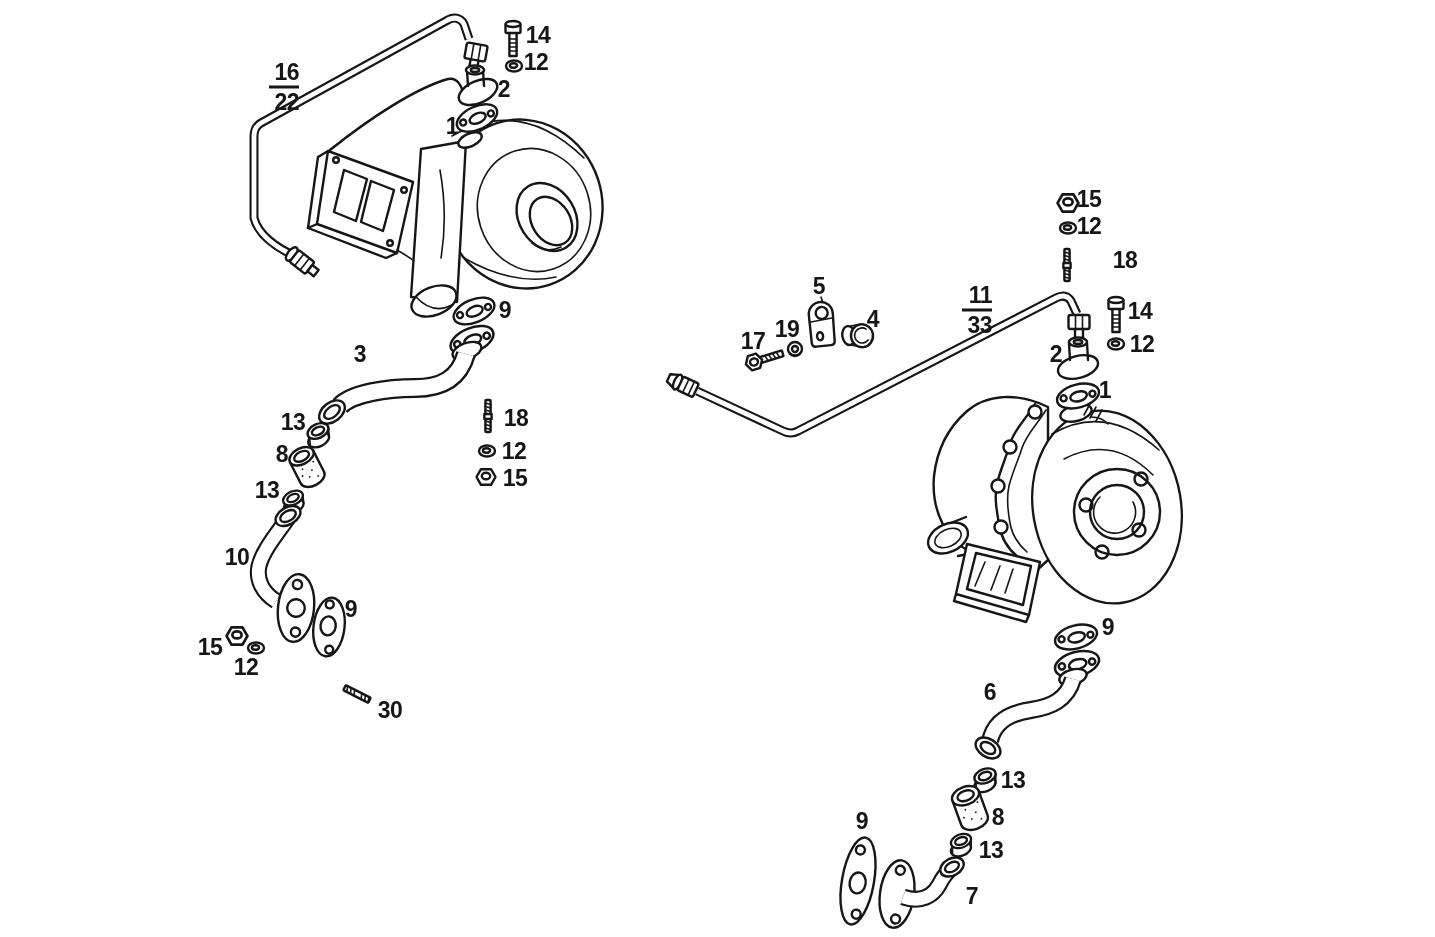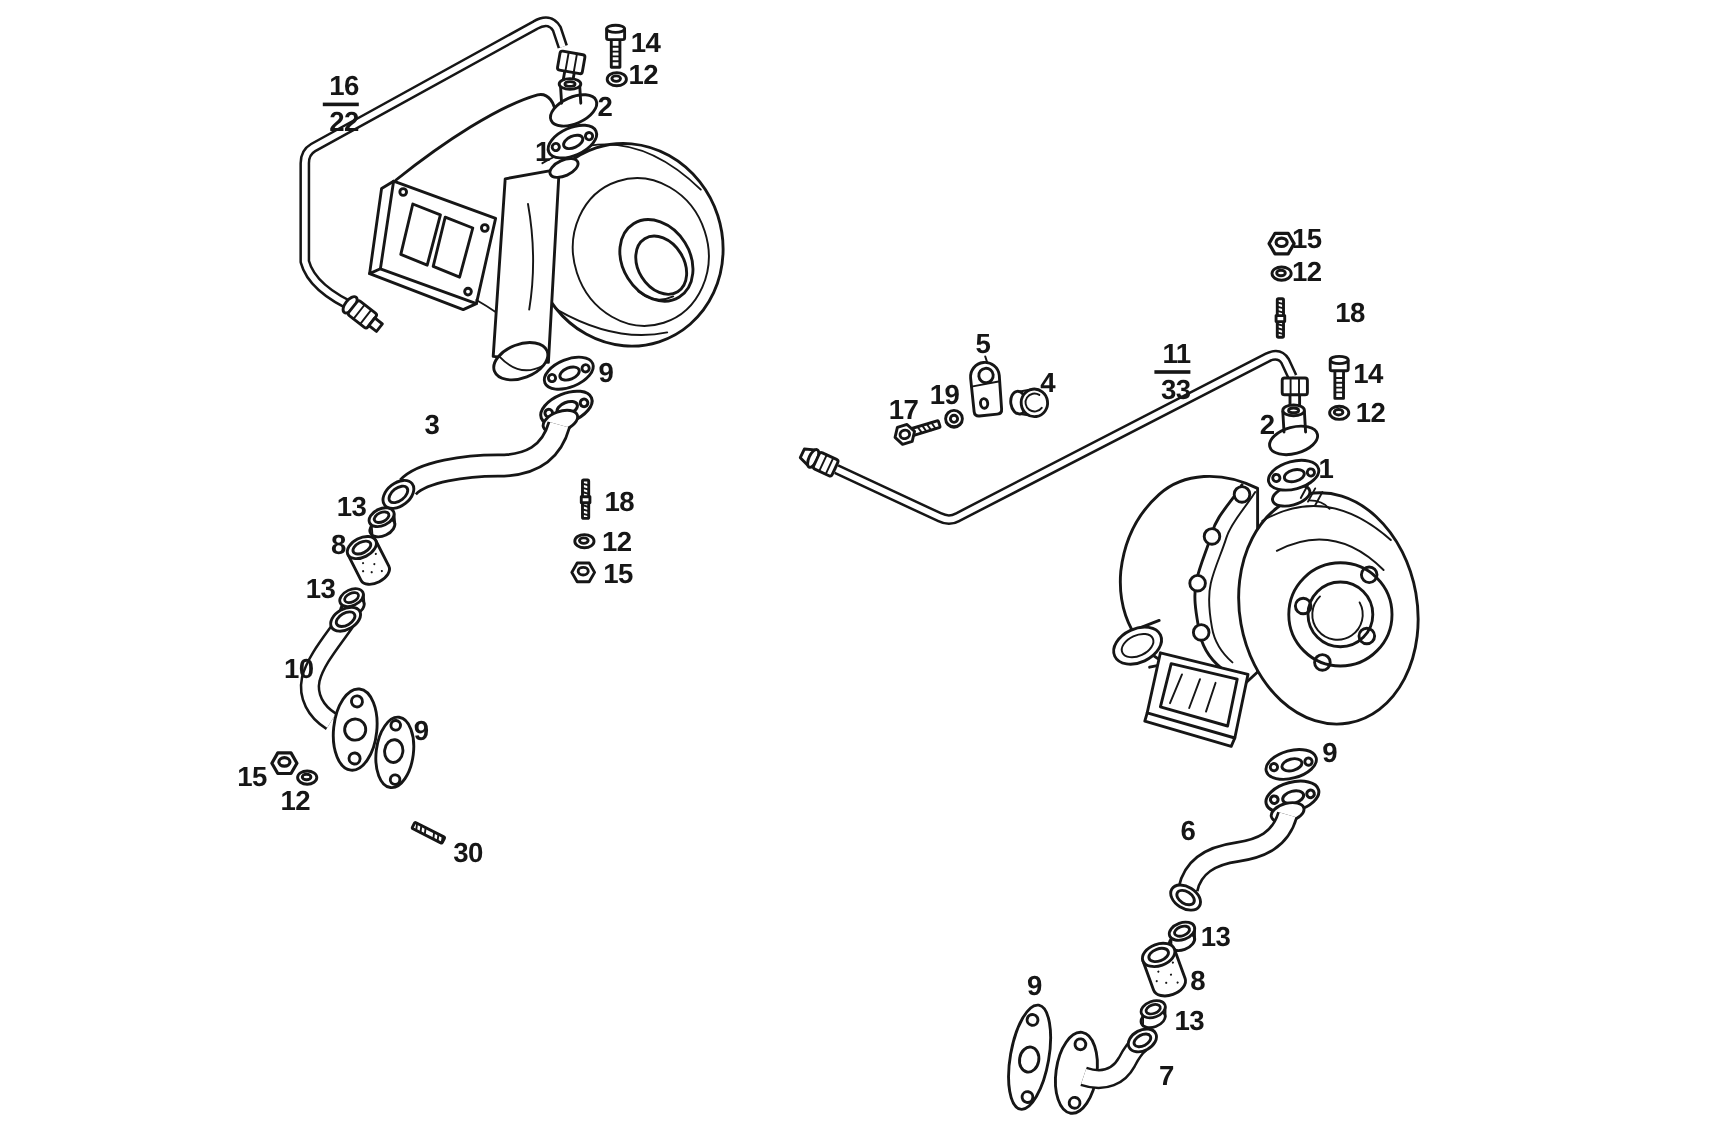--- a/index.html
+++ b/index.html
@@ -306,21 +306,21 @@
       <div class="callout" style="left: 504px; top: 90px;">2</div>
       <div class="callout" style="left: 452px; top: 127px;">1</div>
       <div class="callout" style="left: 505px; top: 311px;">9</div>
       <div class="callout" style="left: 360px; top: 355px;">3</div>
       <div class="callout" style="left: 293px; top: 423px;">13</div>
       <div class="callout" style="left: 282px; top: 455px;">8</div>
       <div class="callout" style="left: 267px; top: 491px;">13</div>
       <div class="callout" style="left: 516px; top: 419px;">18</div>
       <div class="callout" style="left: 514px; top: 452px;">12</div>
       <div class="callout" style="left: 515px; top: 479px;">15</div>
-      <div class="callout" style="left: 249px; top: 558px; text-align: center;">10</div>
+      <div class="callout" style="left: 237px; top: 558px; text-align: center;">10</div>
       <div class="callout" style="left: 210px; top: 648px;">15</div>
       <div class="callout" style="left: 246px; top: 668px;">12</div>
       <div class="callout" style="left: 351px; top: 610px;">9</div>
       <div class="callout" style="left: 390px; top: 711px;">30</div>
       <div class="callout" style="left: 1089px; top: 200px;">15</div>
       <div class="callout" style="left: 1089px; top: 227px;">12</div>
       <div class="callout" style="left: 1089px; top: 261px; margin-left: 36px;">18</div>
       <div class="callout" style="left: 819px; top: 287px;">5</div>
       <div class="callout" style="left: 787px; top: 330px;">19</div>
       <div class="callout" style="left: 753px; top: 342px;">17</div>

